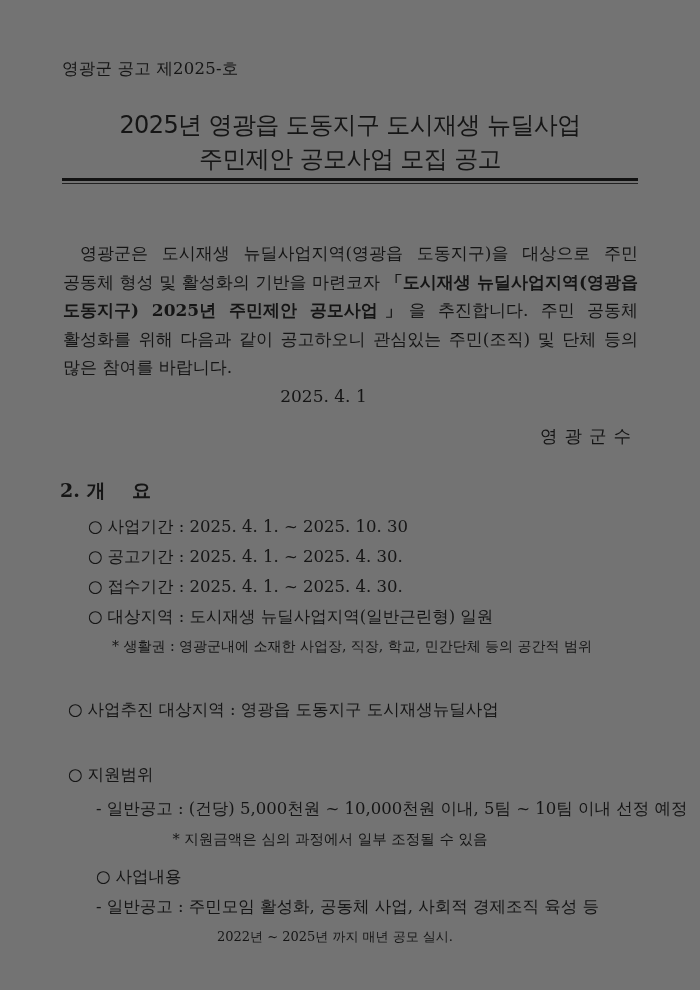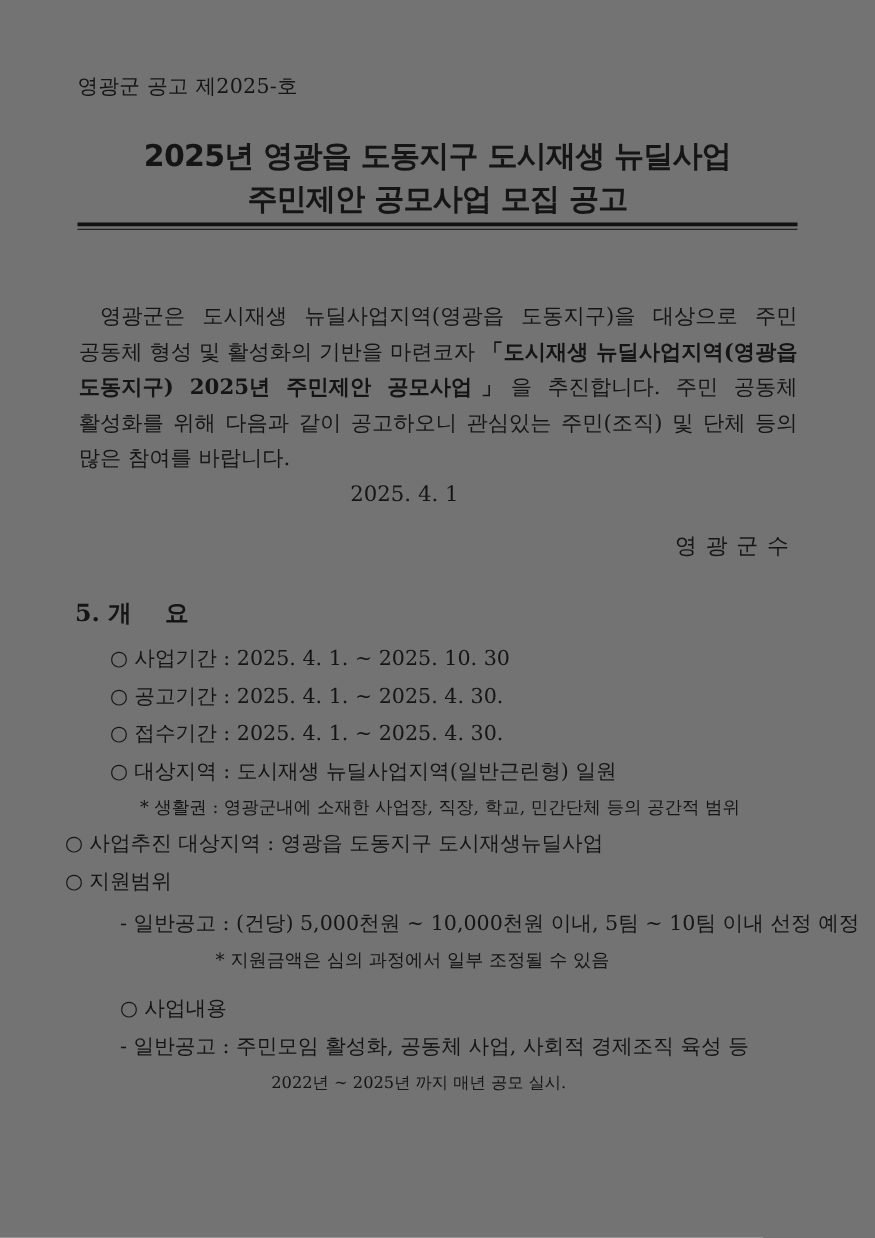--- a/index.html
+++ b/index.html
@@ -37,21 +37,21 @@
   
   .title-block {
     position: absolute;
     left: 62px;
     top: 108px;
     width: 576px;
     text-align: center;
   }
   .title-line {
     font-family: "DejaVu Sans", "Liberation Sans", sans-serif;
-    font-weight: bold;
+    font-weight: normal;
     font-size: 24px;
     line-height: 34px;
     letter-spacing: -0.6px;
     white-space: nowrap;
   }
 
   
   .rule-wrap {
     position: absolute;
     left: 62px;
@@ -132,21 +132,22 @@
   .row {
     font-size: 16.5px;
     line-height: 30px;
     white-space: nowrap;
     word-break: keep-all;
   }
   .row.lvl1 {          
     padding-left: 88px;
   }
   .row.lvl0 {          
-    padding-left: 52px;
+    padding-left: 68px;
+    margin-top: 35px;
   }
   .row.cont {          
     padding-left: 196px;
   }
   .row.dash {          
     padding-left: 96px;
   }
   .row.note-small {    
     padding-left: 112px;
     font-size: 14px;
@@ -188,21 +189,21 @@
     <div class="rule-gap"></div>
     <div class="rule-thin"></div>
   </div>
 
   <p class="intro"><span>영광군은 도시재생 뉴딜사업지역(영광읍 도동지구)을 대상으로 주민 공동체 형성 및 활성화의 기반을 마련코자 </span><b>「도시재생 뉴딜사업지역(영광읍 도동지구) 2025년 주민제안 공모사업」</b><span>을 추진합니다. 주민 공동체 활성화를 위해 다음과 같이 공고하오니 관심있는 주민(조직) 및 단체 등의 많은 참여를 바랍니다.</span></p>
 
   <div class="date-line">2025. 4. 1</div>
 
   <div class="signer-line">영광군수</div>
 
-  <div class="section-heading">5. 개    요</div>
+  <div class="section-heading">2. 개    요</div>
 
   <div class="list-body">
 
     <div class="row lvl1">
       <span class="bullet">○</span><span>사업기간</span>
       <span>:</span>
       <span>2025. 4. 1. ~ 2025. 10. 30</span>
     </div>
 
     <div class="row lvl1">

